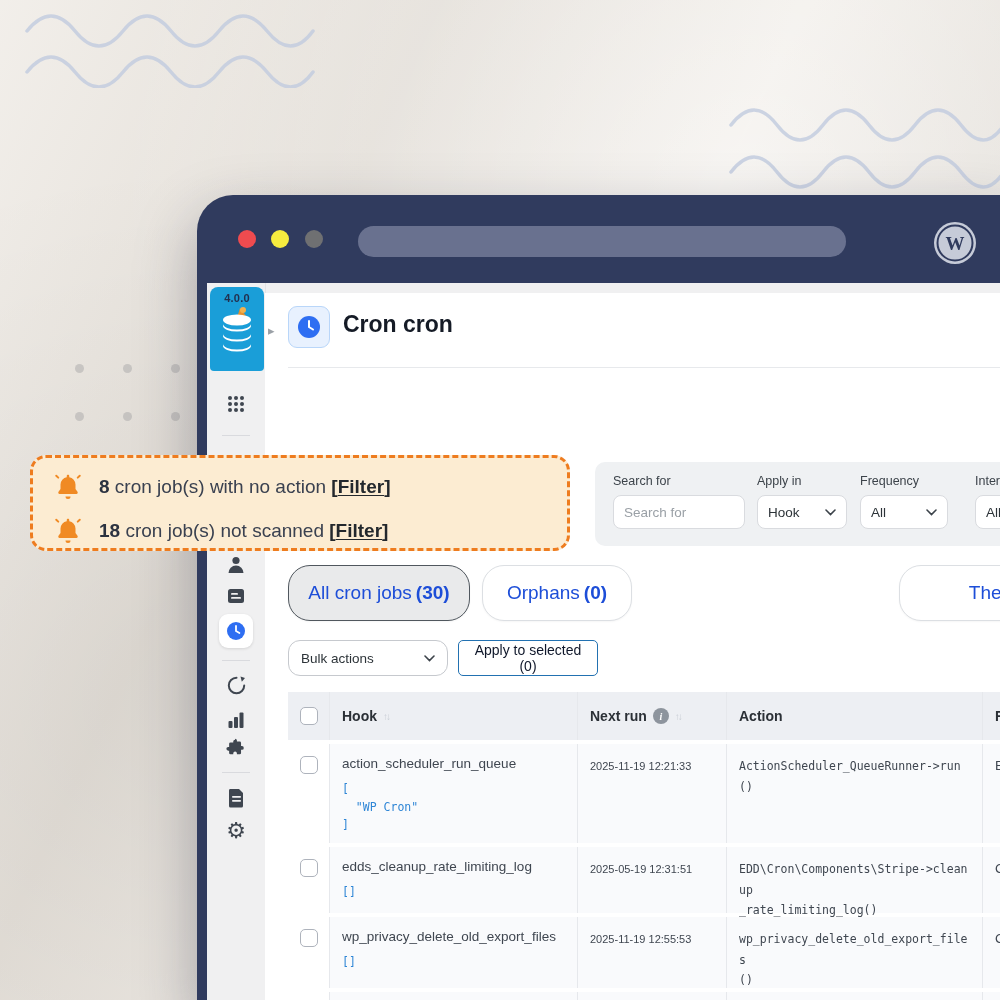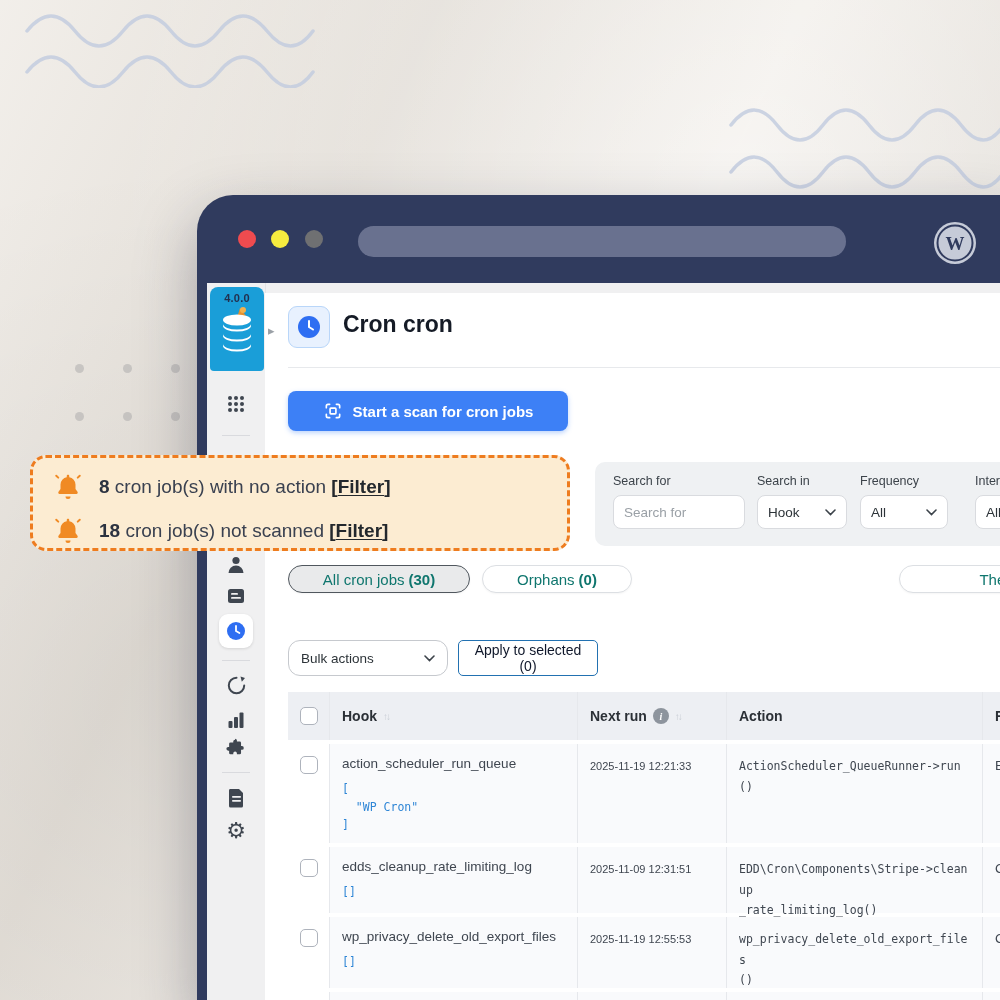--- a/index.html
+++ b/index.html
@@ -46,22 +46,22 @@
 
   .fpanel{position:absolute;left:330px;top:169px;width:440px;height:84px;background:#eff1f3;border-radius:10px;}
   .fgroup{position:absolute;top:12px;}
   .flabel{font-size:12.5px;color:#3c434a;display:block;margin-bottom:7px;}
   .ffield{height:34px;background:#fff;border:1px solid #d9dbdf;border-radius:8px;display:flex;align-items:center;
     padding:0 10px;font-size:13.5px;color:#2c3338;box-sizing:border-box;}
   .ffield .chev{margin-left:auto;}
   input.ffield{font-family:inherit;outline:none;}
   input.ffield::placeholder{color:#9aa0a6;}
 
-  .tab{position:absolute;top:272px;height:28px;border-radius:22px;display:flex;align-items:center;justify-content:center;
-    gap:4px;font-size:15px;color:#0f766e;background:#fff;border:1px solid #dcdfe3;box-sizing:border-box;box-shadow:0 1px 2px rgba(0,0,0,.04);}
+  .tab{position:absolute;top:272px;height:56px;border-radius:22px;display:flex;align-items:center;justify-content:center;
+    gap:4px;font-size:19px;color:#1d4ed8;background:#fff;border:1px solid #dcdfe3;box-sizing:border-box;box-shadow:0 1px 2px rgba(0,0,0,.04);}
   .tab b{font-weight:bold;}
   .tab.active{background:#e9eaeb;border:1.5px solid #50575e;}
   .tab .dd{position:absolute;right:7px;width:34px;height:31px;background:#f6f7f7;border:1px solid #dcdfe3;border-radius:8px;
     display:flex;align-items:center;justify-content:center;}
 
   .bulk-select{position:absolute;left:23px;top:347px;width:160px;height:36px;background:#fff;border:1px solid #c6c9ce;border-radius:12px;
     display:flex;align-items:center;padding:0 12px;font-size:13.5px;color:#2c3338;box-sizing:border-box;}
   .bulk-select .chev{margin-left:auto;}
   .apply-btn{position:absolute;left:193px;top:347px;width:140px;height:36px;background:#fff;border:1px solid #2271b1;border-radius:5px;
     color:#0f172a;font-size:14px;font-family:inherit;}
@@ -218,35 +218,28 @@
         <span class="crumb">▸</span>
         <div class="title-ico">
           <svg width="24" height="24" viewBox="0 0 24 24">
             <circle cx="12" cy="12" r="11" fill="#2e6ef2"></circle>
             <path d="M12 6v6l4 2.5" stroke="#fff" stroke-width="2" fill="none" stroke-linecap="round"></path>
           </svg>
         </div>
         <h1 class="page-title">Cron cron</h1>
         <div class="hdr-line"></div>
 
-        <button class="scan-btn">
-          <svg width="20" height="20" viewBox="0 0 24 24">
-            <path d="M4 8V6a2 2 0 0 1 2-2h2 M16 4h2a2 2 0 0 1 2 2v2 M20 16v2a2 2 0 0 1-2 2h-2 M8 20H6a2 2 0 0 1-2-2v-2" fill="none" stroke="#fff" stroke-width="2" stroke-linecap="round"></path>
-            <rect x="8.5" y="8.5" width="7" height="7" rx="1" fill="none" stroke="#fff" stroke-width="2"></rect>
-          </svg>
-          <span>Start a scan for cron jobs</span>
-        </button>
 
         <div class="fpanel">
           <div class="fgroup" style="left:18px">
             <span class="flabel">Search for</span>
             <input class="ffield" style="width: 132px;" placeholder="Search for">
           </div>
           <div class="fgroup" style="left:162px">
-            <span class="flabel">Search in</span>
+            <span class="flabel">Apply in</span>
             <div class="ffield" style="width:90px">
               <span>Hook</span>
               <svg class="chev" width="11" height="7" viewBox="0 0 11 7">
                   <path d="M1 1l4.5 4.5L10 1" fill="none" stroke="#3c434a" stroke-width="1.6" stroke-linecap="round"></path>
                 </svg>
             </div>
           </div>
           <div class="fgroup" style="left:265px">
             <span class="flabel">Frequency</span>
             <div class="ffield" style="width:88px">
@@ -324,21 +317,21 @@
           </div>
 
           <div class="trow" style="height:66px">
             <div class="tc c1">
                 <input type="checkbox" class="cb" style="">
               </div>
             <div class="tc c2">
                 <div class="hook-name">edds_cleanup_rate_limiting_log</div>
                 <pre class="args">[]</pre>
               </div>
-            <div class="tc c3"><span class="nextrun">2025-11-09 12:31:51</span></div>
+            <div class="tc c3"><span class="nextrun">2025-05-19 12:31:51</span></div>
             <div class="tc c4">
                 <pre class="action-code">EDD\Cron\Components\Stripe-&gt;cleanup
 _rate_limiting_log()</pre>
               </div>
             <div class="tc c5"><span class="freq">O</span></div>
           </div>
 
           <div class="trow" style="height:71px">
             <div class="tc c1">
                 <input type="checkbox" class="cb" style="">

